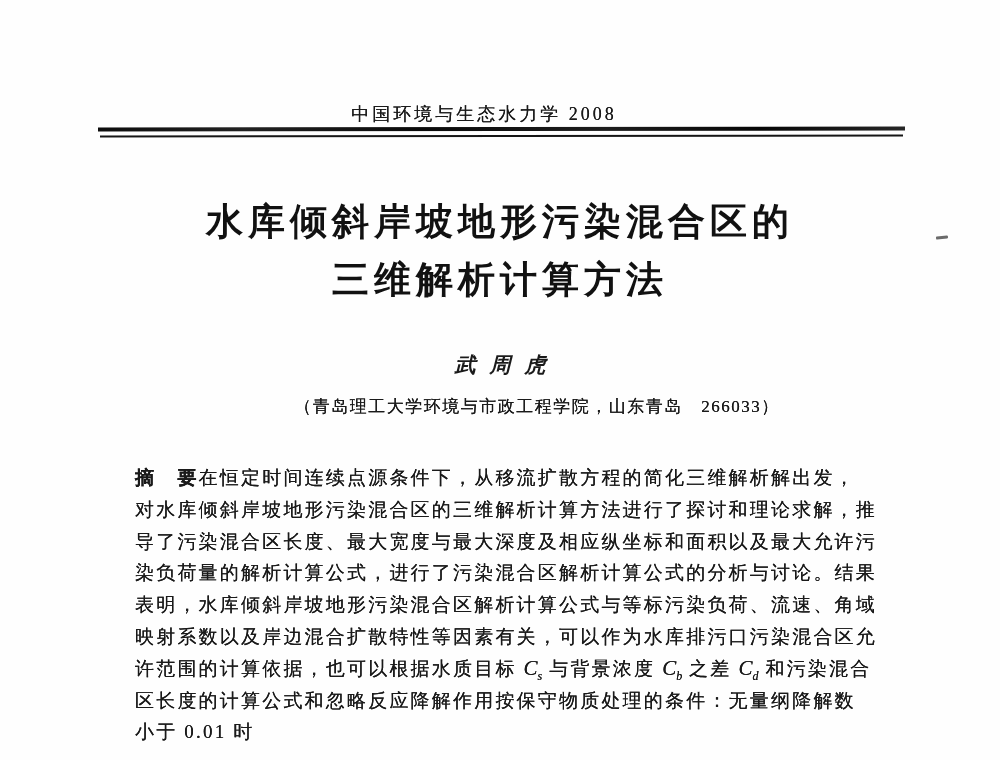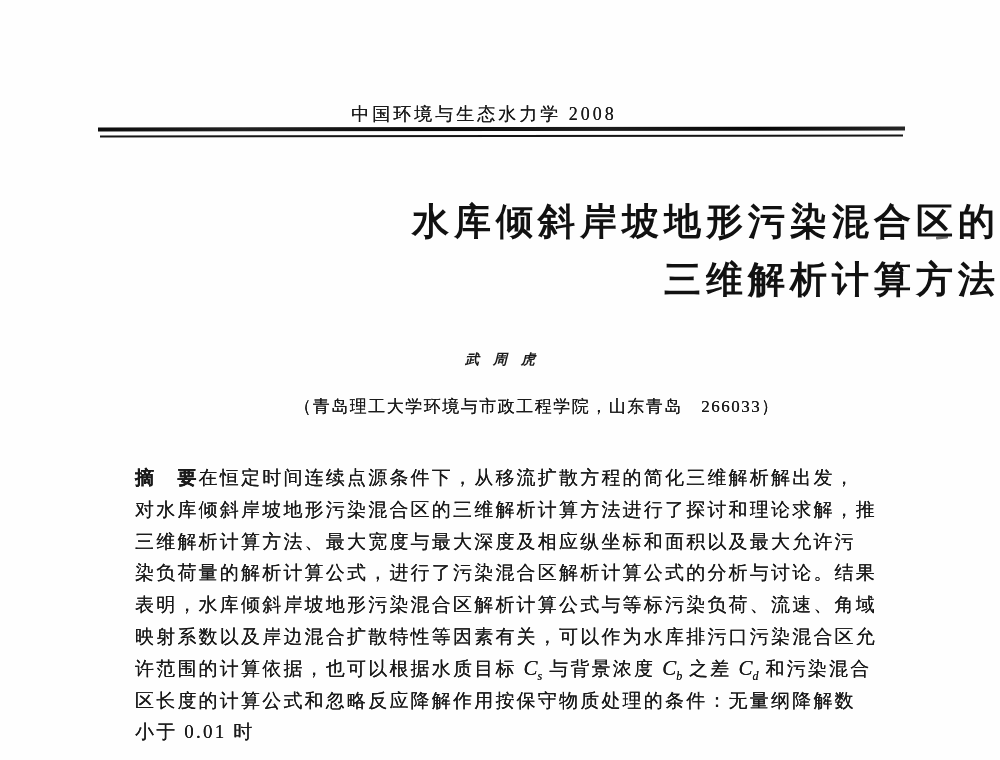--- a/index.html
+++ b/index.html
@@ -30,35 +30,35 @@
     transform:rotate(-0.06deg);
   }
   .scan-speck{
     position:absolute;left:936px;top:236px;width:12px;height:3px;
     background:#6b6b6b;
     transform:rotate(-7deg);
     border-radius:1px;
   }
   .paper-title{
     position:absolute;top:193px;left:0;width:1000px;
-    text-align:right;
+    text-align:center;
     font-family:Liberation Sans, sans-serif;
     font-weight:bold;
     font-size:37px;
     letter-spacing:5px;
     line-height:58px;
     color:#111;
     white-space:nowrap;
   }
   .author-name{
     position:absolute;top:351px;left:0;width:1000px;
     text-align:center;
     font-style:italic;
     font-weight:600;
-    font-size:14px;
+    font-size:21px;
     letter-spacing:14px;
     text-indent:14px; 
     white-space:nowrap;
   }
   .affiliation{
     position:absolute;top:395px;left:0;width:1000px;
     text-align:center;
     font-size:17px;
     letter-spacing:1.5px;
     font-weight:500;
@@ -110,21 +110,21 @@
 
   <div class="author-name">武周虎</div>
 
   <div class="affiliation">（青岛理工大学环境与市政工程学院，山东青岛　266033）</div>
 
   <div class="abstract">
     <div class="line">
       <span class="abstract-label">摘　要</span><span>在恒定时间连续点源条件下，从移流扩散方程的简化三维解析解出发，</span>
     </div>
     <div class="line">对水库倾斜岸坡地形污染混合区的三维解析计算方法进行了探讨和理论求解，推</div>
-    <div class="line">三维解析计算方法、最大宽度与最大深度及相应纵坐标和面积以及最大允许污</div>
+    <div class="line">导了污染混合区长度、最大宽度与最大深度及相应纵坐标和面积以及最大允许污</div>
     <div class="line">染负荷量的解析计算公式，进行了污染混合区解析计算公式的分析与讨论。结果</div>
     <div class="line">表明，水库倾斜岸坡地形污染混合区解析计算公式与等标污染负荷、流速、角域</div>
     <div class="line">映射系数以及岸边混合扩散特性等因素有关，可以作为水库排污口污染混合区允</div>
     <div class="line">许范围的计算依据，也可以根据水质目标 <i class="var">C</i><sub>s</sub> 与背景浓度 <i class="var">C</i><sub>b</sub> 之差 <i class="var">C</i><sub>d</sub> 和污染混合</div>
     <div class="line">区长度的计算公式和忽略反应降解作用按保守物质处理的条件：无量纲降解数</div>
     <div class="line">小于 0.01 时</div>
   </div>
 
 </div>
 

